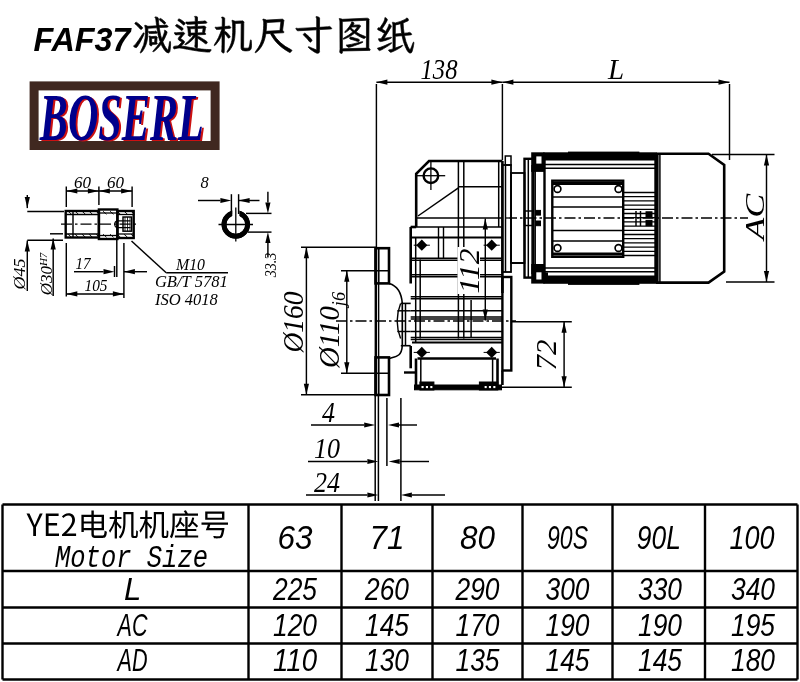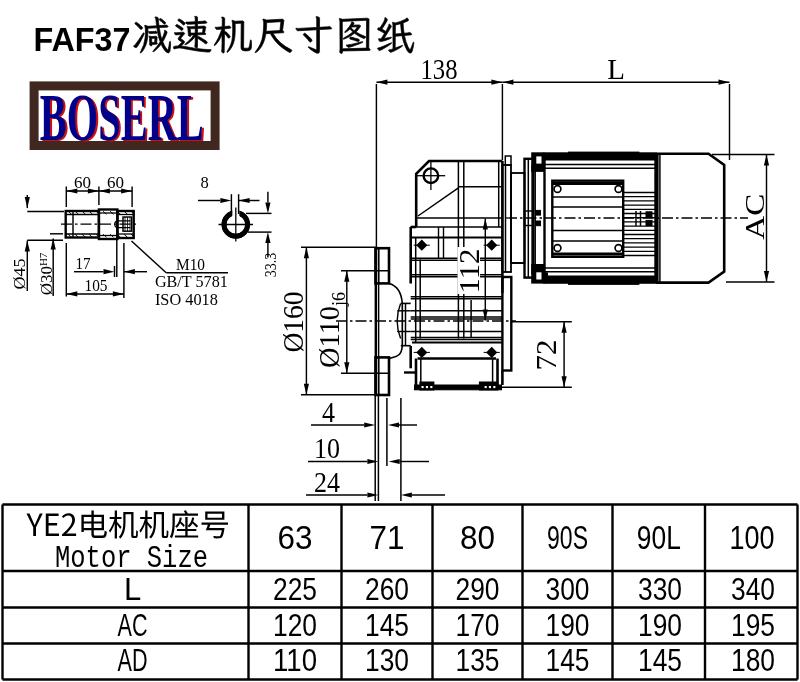--- a/index.html
+++ b/index.html
@@ -1,15 +1,15 @@
 <!DOCTYPE html>
 <html><head><meta charset="utf-8">
 <style>
 html,body{margin:0;padding:0;background:#fff;}
-#page{position:relative;width:800px;height:682px;background:#fff;overflow:hidden;}
+#page{position:relative;width:800px;height:682px;background:#fff;overflow:hidden;font-style:italic;}
 </style></head>
 <body>
 <div id="page">
 <svg width="800" height="682" viewBox="0 0 800 682" xmlns="http://www.w3.org/2000/svg">
 <path d="M170.1 41.2Q169.6 41.2 169.4 42.7Q169.0 46.1 168.5 48.0Q168.0 49.9 167.7 49.9Q167.5 49.9 166.0 47.9Q164.5 46.0 162.8 41.8Q164.1 39.7 165.6 36.3Q167.1 33.0 167.1 32.2Q167.1 31.4 165.4 30.5Q164.8 30.2 164.6 30.2Q164.4 30.2 164.4 30.5V30.6Q164.5 30.8 164.5 31.0V31.7Q164.5 32.1 163.8 34.2Q163.2 36.3 161.8 39.1Q160.5 35.9 159.6 29.4Q159.4 28.1 159.3 27.6L167.0 27.2Q168.1 27.1 168.1 26.6Q168.1 26.1 166.9 25.3Q166.5 25.0 166.2 25.0Q166.0 25.0 165.6 25.1Q165.2 25.2 164.9 25.3Q164.5 25.3 164.1 25.3L159.0 25.6Q158.6 23.0 158.3 18.2Q158.2 17.5 157.1 17.2Q155.9 16.9 155.4 16.9Q154.8 16.9 154.8 17.1Q154.8 17.3 155.1 17.6Q155.5 18.0 155.6 18.4Q155.8 18.8 155.9 19.9Q156.0 20.9 156.2 22.5Q156.4 24.2 156.6 25.8L147.9 26.3Q145.8 25.3 145.2 25.3Q144.6 25.3 144.6 25.6Q144.6 25.8 144.7 26.0L144.9 26.5Q145.4 27.6 145.4 30.3V33.1Q145.4 35.0 145.1 38.0Q144.5 44.6 140.6 51.8Q140.3 52.4 140.3 52.7Q140.3 53.1 140.5 53.1Q140.8 53.1 141.6 52.3Q142.5 51.4 143.5 49.8Q144.6 48.1 145.6 45.8Q146.6 43.4 147.2 40.2Q147.9 37.1 147.9 30.1V28.3L156.9 27.8Q157.5 31.8 158.2 35.2Q158.9 38.5 160.2 41.8Q157.5 46.3 153.4 50.6Q152.8 51.2 152.8 51.5Q152.8 51.8 153.1 51.8Q153.3 51.8 154.6 51.0Q155.8 50.1 157.6 48.3Q159.3 46.6 161.1 44.2Q162.6 47.4 163.8 49.2Q166.3 52.9 168.2 52.9Q168.9 52.9 169.4 52.3Q170.0 51.6 170.1 50.3Q170.6 46.6 170.6 43.9Q170.6 41.2 170.1 41.2ZM163.4 23.5Q164.0 24.2 164.4 24.2Q164.8 24.2 165.3 23.6Q165.7 23.0 165.7 22.8Q165.7 22.3 163.3 20.4Q160.9 18.4 160.4 18.4Q159.9 18.4 159.6 18.8Q159.3 19.3 159.3 19.6Q159.3 19.9 159.6 20.2Q161.6 21.6 163.4 23.5ZM149.6 31.6 148.7 31.5Q148.4 31.5 148.4 31.6Q148.4 31.8 148.7 32.4Q149.1 33.6 150.1 33.6L150.6 33.5L156.4 33.3Q157.2 33.2 157.2 32.7Q157.2 32.2 156.6 31.7Q156.0 31.1 155.7 31.1Q155.4 31.1 155.1 31.3Q154.8 31.4 154.3 31.4L150.4 31.6ZM155.4 36.3 151.7 36.6Q150.0 36.1 149.5 36.1Q149.0 36.1 149.0 36.3Q149.0 36.5 149.2 36.9Q149.4 37.3 149.5 38.3L149.7 42.8V43.2L149.6 44.6Q149.6 45.0 150.2 45.5Q150.9 45.9 151.3 45.9Q151.9 45.9 151.9 45.2V45.1L151.9 44.4L156.3 44.2Q156.7 44.1 157.0 44.0Q157.3 44.0 157.3 43.6Q157.3 43.3 156.7 42.3L157.1 38.1Q157.1 37.9 157.2 37.7Q157.3 37.6 157.3 37.3Q157.3 37.1 156.9 36.7Q156.4 36.3 155.9 36.3ZM154.9 38.2 154.6 42.5 151.8 42.6 151.6 38.4ZM142.6 27.8Q142.6 27.4 140.5 25.5Q138.4 23.5 137.4 22.9Q136.4 22.2 136.2 22.2Q135.9 22.2 135.4 22.6Q134.9 23.1 134.9 23.4Q134.9 23.7 135.1 23.9Q135.2 24.1 136.6 25.2Q138.0 26.4 139.3 28.0Q140.7 29.5 141.0 29.5Q141.3 29.5 141.6 29.2Q142.6 28.4 142.6 27.8ZM136.0 47.6H136.2Q136.6 47.6 137.0 47.1Q137.3 46.7 138.7 44.5Q140.2 42.2 142.2 38.2Q144.2 34.1 144.2 33.4Q144.2 32.7 143.9 32.7Q143.4 32.7 142.6 33.9Q138.5 40.4 135.4 44.4Q134.7 45.2 134.1 45.5Q133.5 45.8 133.5 46.1Q133.5 46.2 134.0 46.7Q134.5 47.3 136.0 47.6Z M208.4 52.1H208.9Q209.6 52.1 209.9 51.8Q210.3 51.6 210.9 50.5Q211.2 50.0 211.2 49.8Q211.2 49.5 210.6 49.5H210.3Q209.9 49.5 209.6 49.5Q209.2 49.5 208.7 49.5Q206.8 49.5 204.3 49.3Q201.7 49.1 198.9 48.7Q196.0 48.4 193.2 47.9Q190.3 47.5 187.9 47.0Q185.4 46.6 183.6 46.3Q182.4 46.0 181.2 45.9Q183.0 44.3 183.8 43.5Q184.5 42.7 184.5 41.9Q184.5 41.5 184.3 41.2Q184.2 40.9 183.4 40.4Q182.7 39.9 180.9 38.8Q180.7 38.6 180.7 38.5Q180.7 38.4 180.7 38.4Q181.4 37.5 182.2 36.6Q182.9 35.7 183.9 34.6Q184.1 34.4 184.3 34.1Q184.6 33.8 184.6 33.5Q184.6 33.0 184.0 32.6Q183.4 32.2 183.0 32.2Q182.9 32.2 182.8 32.2Q182.7 32.2 182.6 32.2L177.0 32.7Q176.8 32.7 176.6 32.7Q176.4 32.7 176.2 32.7Q175.5 32.7 174.9 32.6Q174.8 32.6 174.8 32.6Q174.7 32.6 174.7 32.6Q174.4 32.6 174.4 32.9L174.5 33.4Q174.7 33.9 175.1 34.4Q175.6 34.9 176.5 34.9Q176.7 34.9 177.0 34.9Q177.3 34.8 177.6 34.8L181.1 34.5Q180.4 35.2 179.9 35.9Q179.3 36.6 178.9 37.2Q178.2 38.2 178.2 38.9Q178.2 39.7 179.2 40.4Q180.6 41.1 181.6 41.8Q181.8 42.0 181.8 42.1Q181.8 42.2 181.7 42.3Q181.0 43.1 180.1 44.0Q179.2 44.9 178.0 45.9Q175.8 46.0 174.8 46.2Q173.8 46.5 173.6 46.7Q173.4 47.0 173.4 47.3L173.4 47.7Q173.5 48.1 173.7 48.5Q173.9 48.9 174.3 48.9Q174.5 48.9 174.7 48.8Q174.8 48.8 175.1 48.7Q176.3 48.4 177.3 48.2Q178.4 48.0 179.3 48.0Q180.4 48.0 181.4 48.2Q182.3 48.3 183.3 48.5Q185.0 48.9 187.6 49.3Q190.2 49.8 193.2 50.3Q196.2 50.8 199.1 51.2Q202.1 51.6 204.5 51.8Q207.0 52.1 208.4 52.1ZM195.2 28.6 195.2 33.0 190.6 33.1 190.2 28.8ZM203.1 28.2 202.5 32.7 197.5 32.9 197.5 28.4ZM181.8 30.5Q182.2 30.5 182.5 30.1Q182.8 29.7 183.0 29.3Q183.1 28.8 183.1 28.8Q183.1 28.6 183.0 28.4Q182.9 28.2 182.4 27.8Q181.9 27.3 180.7 26.6Q179.6 25.9 177.6 24.7Q177.1 24.4 176.8 24.4Q176.4 24.4 175.9 25.0Q175.6 25.4 175.6 25.8Q175.6 26.2 176.3 26.6Q177.4 27.3 178.5 28.1Q179.6 29.0 180.9 30.0Q181.2 30.2 181.4 30.4Q181.6 30.5 181.8 30.5ZM183.7 25.1Q183.9 25.1 184.3 24.8Q184.6 24.5 184.9 24.1Q185.2 23.7 185.2 23.4Q185.2 23.1 184.6 22.6Q184.1 22.0 183.3 21.4Q182.4 20.8 181.6 20.2Q180.7 19.7 180.0 19.3Q179.3 18.9 179.1 18.9Q178.6 18.9 178.2 19.4Q177.8 20.0 177.8 20.2Q177.8 20.5 178.5 20.9Q179.7 21.7 180.7 22.6Q181.8 23.5 182.9 24.6Q183.4 25.1 183.7 25.1ZM197.5 34.8 204.9 34.5Q205.2 34.4 205.5 34.4Q205.8 34.3 205.8 34.1Q205.8 33.9 205.6 33.5Q205.3 33.2 204.7 32.7L205.5 28.3Q205.6 28.1 205.8 27.9Q205.9 27.7 205.9 27.4Q205.9 27.1 205.3 26.6Q204.7 26.1 204.1 26.1H203.8L197.5 26.4V23.7L206.1 23.2Q206.4 23.2 206.6 23.0Q206.8 22.9 206.8 22.6Q206.8 22.2 206.4 21.8Q205.9 21.4 205.4 21.1Q204.9 20.8 204.6 20.8Q204.5 20.8 204.4 20.9Q204.0 21.0 203.6 21.1Q203.1 21.2 202.6 21.2L197.5 21.6V17.4Q197.5 16.9 196.9 16.6Q196.3 16.4 195.8 16.4Q195.2 16.3 195.1 16.3Q194.5 16.3 194.5 16.7Q194.5 16.8 194.8 17.1Q195.1 17.5 195.2 18.0Q195.2 18.4 195.2 18.8V21.7L188.3 22.1H187.8Q187.0 22.1 186.3 22.0Q186.2 21.9 186.0 21.9Q185.8 21.9 185.8 22.2Q185.8 22.3 185.8 22.4Q186.0 23.0 186.5 23.7Q187.0 24.3 188.0 24.3Q188.3 24.3 188.6 24.3Q189.0 24.3 189.4 24.3L195.2 23.9V26.5L190.0 26.8Q189.1 26.6 188.4 26.5Q187.8 26.4 187.5 26.4Q187.0 26.4 187.0 26.6Q187.0 26.9 187.4 27.5Q187.6 27.7 187.7 28.1Q187.8 28.6 187.9 29.0L188.3 33.2Q188.3 33.3 188.3 33.5Q188.4 33.6 188.4 33.8Q188.4 34.0 188.3 34.3Q188.3 34.5 188.3 34.8V35.0Q188.3 35.6 188.7 35.9Q189.1 36.2 189.5 36.3Q190.0 36.5 190.1 36.5Q190.5 36.5 190.7 36.2Q190.8 36.0 190.8 35.6V35.5L190.8 35.1L193.8 35.0Q192.0 37.5 189.9 39.7Q187.8 41.8 185.8 43.4Q184.8 44.1 184.8 44.6Q184.8 44.8 185.2 44.8Q185.7 44.8 186.7 44.2Q187.7 43.7 189.0 42.7Q190.2 41.8 191.5 40.7Q192.7 39.6 193.7 38.4Q194.7 37.3 195.2 36.4L195.2 37.1Q195.2 37.8 195.2 38.3Q195.2 39.2 195.2 40.2Q195.2 41.2 195.2 41.9L195.1 42.6Q195.1 43.3 195.1 44.2Q195.0 45.0 194.8 45.9Q194.8 46.0 194.8 46.1Q194.8 46.2 194.8 46.3Q194.8 46.7 195.2 47.2Q195.6 47.6 196.1 47.8Q196.6 48.0 196.8 48.0Q197.2 48.0 197.3 47.7Q197.5 47.4 197.5 46.8V38.2Q199.5 39.5 201.4 40.8Q203.2 42.0 205.1 43.5Q205.7 43.9 206.0 43.9Q206.3 43.9 206.6 43.6Q206.9 43.3 207.1 42.9Q207.3 42.5 207.3 42.3Q207.3 41.8 206.4 41.2Q205.2 40.3 203.8 39.5Q202.5 38.6 201.3 37.9Q200.1 37.2 199.3 36.8Q198.5 36.4 198.3 36.4Q197.9 36.4 197.5 37.1Z M241.2 23.2 241.0 47.2Q241.0 49.0 241.7 49.8Q242.5 50.6 243.7 50.7Q244.9 50.9 246.1 50.9Q248.0 50.9 249.1 50.6Q250.2 50.3 250.7 49.6Q251.2 48.8 251.4 47.5Q251.5 46.1 251.5 44.0Q251.5 43.9 251.5 43.2Q251.5 42.6 251.4 41.7Q251.4 40.9 251.2 40.3Q251.1 39.7 250.9 39.7Q250.4 39.7 250.2 41.3Q250.0 43.2 249.7 44.5Q249.4 45.9 249.1 47.1Q248.9 47.7 248.4 48.0Q247.8 48.2 246.0 48.2Q244.5 48.2 244.0 48.0Q243.6 47.8 243.6 46.9L243.8 23.3Q243.8 23.0 243.9 22.8Q244.0 22.6 244.0 22.3Q244.0 21.8 243.4 21.3Q242.8 20.8 242.2 20.8Q242.1 20.8 242.0 20.8Q241.9 20.9 241.7 20.9L235.1 21.3Q232.7 20.3 232.2 20.3Q231.9 20.3 231.9 20.6Q231.9 20.7 232.0 20.8Q232.0 21.0 232.1 21.2Q232.3 21.8 232.4 22.7Q232.6 23.5 232.6 25.1Q232.7 26.6 232.7 29.2Q232.7 32.5 232.5 35.2Q232.4 38.0 231.9 40.4Q231.4 42.9 230.3 45.5Q229.3 48.0 227.4 50.9Q226.9 51.8 226.9 52.1Q226.9 52.4 227.1 52.4Q227.3 52.4 228.1 51.8Q228.9 51.1 230.0 49.8Q231.0 48.4 232.1 46.4Q233.2 44.4 234.0 41.5Q234.8 38.7 235.0 35.1Q235.2 32.9 235.2 30.6Q235.2 28.4 235.2 26.3V23.5ZM224.6 28.8 230.0 28.3Q230.3 28.2 230.6 28.1Q230.8 28.0 230.8 27.7Q230.8 27.3 230.5 26.9Q230.1 26.5 229.7 26.2Q229.2 26.0 228.9 26.0Q228.7 26.0 228.6 26.0Q227.9 26.2 227.1 26.3L224.6 26.5L224.7 18.6Q224.7 18.2 224.5 17.9Q224.3 17.6 223.4 17.3Q223.0 17.2 222.6 17.1Q222.3 17.0 222.1 17.0Q221.6 17.0 221.6 17.3Q221.6 17.5 221.7 17.8Q222.3 18.6 222.3 19.5L222.2 26.8L217.6 27.2Q217.5 27.3 217.3 27.3Q217.2 27.3 217.0 27.3Q216.3 27.3 215.7 27.1Q215.6 27.1 215.6 27.1Q215.5 27.1 215.5 27.1Q215.2 27.1 215.2 27.3L215.3 27.8Q215.5 28.4 216.0 28.9Q216.4 29.5 217.2 29.5Q217.5 29.5 217.8 29.4Q218.1 29.4 218.5 29.4L221.9 29.0Q220.3 33.6 218.5 37.5Q216.6 41.5 214.6 44.3Q214.2 45.0 214.2 45.3Q214.2 45.6 214.4 45.6Q214.8 45.6 215.5 44.9Q216.2 44.2 217.2 42.9Q218.2 41.7 219.2 40.2Q220.2 38.7 220.9 37.1Q221.7 35.6 222.1 34.2L222.1 35.0Q222.0 35.7 222.0 36.3Q222.0 38.1 222.0 40.1Q222.0 42.2 222.0 44.1Q221.9 45.9 221.9 47.2V48.3Q221.9 48.9 221.8 49.6Q221.8 50.3 221.6 50.9Q221.6 51.0 221.6 51.3Q221.6 52.1 222.3 52.6Q223.1 53.0 223.6 53.0Q224.2 53.0 224.2 52.0L224.5 33.3Q225.2 34.1 226.2 35.3Q227.2 36.6 227.8 37.6Q228.2 38.1 228.6 38.1Q229.0 38.1 229.6 37.7Q230.2 37.2 230.2 36.8Q230.2 36.5 229.6 35.7Q229.0 34.8 228.2 33.9Q227.3 33.0 226.6 32.3Q225.8 31.6 225.5 31.6Q225.1 31.6 224.5 32.1Z M280.9 21.7 279.9 30.5 266.1 31.3Q266.4 29.0 266.5 26.8Q266.7 24.6 266.7 22.6ZM273.0 33.3 282.5 32.8Q283.1 32.8 283.5 32.7Q283.9 32.6 283.9 32.2Q283.9 31.9 283.6 31.4Q283.3 31.0 282.6 30.2L283.7 21.7Q283.7 21.5 283.9 21.3Q284.0 21.0 284.0 20.7Q284.0 20.3 283.4 19.7Q282.7 19.1 282.0 19.1Q282.0 19.1 281.8 19.1Q281.7 19.2 281.6 19.2L266.6 20.1Q264.0 19.1 263.2 19.1Q262.8 19.1 262.8 19.4Q262.8 19.7 263.0 20.1Q263.3 20.5 263.5 21.4Q263.7 22.2 263.7 23.0Q263.7 25.5 263.5 28.7Q263.3 31.8 262.8 35.2Q262.2 39.9 260.3 44.1Q258.3 48.2 255.8 51.2Q255.1 52.1 255.1 52.5Q255.1 52.7 255.3 52.7Q255.7 52.7 256.6 52.1Q257.5 51.4 258.8 50.1Q260.0 48.7 261.4 46.7Q262.7 44.6 263.8 41.8Q264.9 38.9 265.6 35.3Q265.7 34.9 265.7 34.5Q265.8 34.1 265.8 33.7L270.3 33.5Q272.6 37.8 275.4 41.2Q278.2 44.5 281.6 47.2Q285.1 49.9 289.6 52.5Q289.8 52.6 289.9 52.6Q290.2 52.6 290.7 52.1Q291.2 51.6 291.5 51.1Q291.9 50.6 291.9 50.4Q291.9 50.1 291.3 49.8Q284.8 46.7 280.4 42.6Q276.0 38.6 273.0 33.3Z M311.4 41.4Q312.0 40.9 312.0 40.3Q312.0 40.0 311.3 39.1Q310.5 38.2 309.4 37.1Q308.3 36.0 307.2 35.0Q306.1 34.1 305.5 33.5Q305.4 33.4 305.2 33.3Q305.0 33.2 304.7 33.2Q304.3 33.2 303.8 33.7Q303.3 34.2 303.3 34.6Q303.3 35.0 303.7 35.2Q305.0 36.5 306.5 38.1Q308.0 39.8 309.4 41.6Q309.8 42.2 310.2 42.2Q310.7 42.2 311.4 41.4ZM316.7 29.8V49.9Q315.0 49.3 313.0 48.5Q311.1 47.7 309.4 46.9Q309.2 46.8 309.0 46.7Q308.8 46.7 308.6 46.7Q308.2 46.7 308.2 47.0Q308.2 47.3 309.0 48.1Q309.8 48.8 311.0 49.7Q312.2 50.6 313.5 51.4Q314.8 52.3 315.9 52.8Q317.0 53.3 317.6 53.3Q318.2 53.3 318.8 52.9Q319.3 52.4 319.4 52.0Q319.6 51.6 319.6 51.2Q319.6 50.8 319.5 50.4Q319.5 50.0 319.5 49.5L319.5 29.6L330.7 29.0Q331.1 29.0 331.4 28.9Q331.7 28.8 331.7 28.5Q331.7 28.2 331.2 27.7Q330.8 27.2 330.2 26.8Q329.7 26.4 329.3 26.4Q329.1 26.4 329.0 26.5Q328.6 26.6 328.1 26.7Q327.7 26.8 327.3 26.8L319.5 27.3L319.6 18.2Q319.6 17.6 318.9 17.3Q318.2 16.9 317.4 16.7Q316.7 16.5 316.4 16.5Q316.0 16.5 316.0 16.8Q316.0 17.0 316.1 17.3Q316.7 18.2 316.7 19.3V27.4L298.6 28.4Q298.5 28.4 298.3 28.4Q298.1 28.4 297.9 28.4Q297.1 28.4 296.4 28.2Q296.1 28.2 296.1 28.2Q295.8 28.2 295.8 28.4Q295.8 28.6 296.3 29.4Q296.7 30.1 297.1 30.5Q297.6 30.8 298.4 30.8Q298.6 30.8 298.8 30.8Q299.1 30.8 299.5 30.7Z M368.8 47.9 369.0 20.5Q369.0 20.3 369.1 20.1Q369.2 19.9 369.2 19.6Q369.2 19.2 368.6 18.7Q368.0 18.2 367.1 18.2H366.7L342.5 19.3Q340.2 18.5 339.7 18.5Q339.1 18.5 339.1 18.8Q339.1 18.9 339.2 19.1Q339.3 19.2 339.4 19.4Q339.9 20.4 339.9 21.9L340.0 48.4Q340.0 50.0 339.8 50.7Q339.7 51.4 339.7 51.9Q339.7 52.3 340.3 52.9Q340.8 53.4 341.7 53.4Q342.4 53.4 342.4 52.4V51.0L368.8 50.4Q369.4 50.4 369.8 50.4Q370.2 50.3 370.2 49.8Q370.2 49.4 368.8 47.9ZM366.5 20.3 366.4 48.1 342.4 48.8 342.3 21.4ZM358.3 41.6Q358.7 41.6 359.0 41.3Q359.2 41.0 359.3 40.5Q359.4 40.1 359.4 40.0Q359.4 39.5 358.6 39.2Q357.9 39.0 356.6 38.6Q355.4 38.2 354.2 37.9Q353.0 37.5 352.0 37.3Q351.0 37.0 350.7 37.0Q350.2 37.0 349.9 37.6Q349.7 38.2 349.7 38.4Q349.7 38.7 349.9 38.9Q350.1 39.1 350.6 39.2Q352.3 39.7 354.1 40.2Q355.9 40.8 357.4 41.4Q357.7 41.5 357.9 41.6Q358.1 41.6 358.3 41.6ZM346.9 44.8H346.8Q346.4 44.8 346.4 45.2Q346.4 45.4 346.7 46.0Q347.1 46.5 347.6 47.0Q348.1 47.4 348.8 47.4Q349.1 47.4 350.3 47.1Q351.4 46.7 352.9 46.2Q354.5 45.7 356.1 45.1Q357.8 44.4 359.3 43.9Q360.8 43.3 361.9 42.8Q362.9 42.4 362.9 41.9Q362.9 41.6 362.3 41.6Q361.9 41.6 361.5 41.8Q359.4 42.3 357.3 42.9Q355.1 43.5 353.2 43.9Q351.3 44.4 349.8 44.6Q348.3 44.9 347.5 44.9Q347.3 44.9 347.2 44.9Q347.1 44.9 346.9 44.8ZM353.0 25.2Q354.0 23.9 354.0 23.3Q354.0 22.5 352.6 22.0Q352.1 21.8 351.8 21.8Q351.5 21.8 351.5 22.2Q351.5 23.5 349.7 26.1Q348.4 28.0 347.0 29.4Q345.7 30.9 345.2 31.3Q344.7 31.8 344.7 32.2Q344.7 32.6 345.1 32.6Q345.5 32.6 346.9 31.6Q348.3 30.7 349.8 29.1Q351.4 30.8 352.8 32.0Q349.6 34.9 343.9 37.9Q343.0 38.4 343.0 38.8Q343.0 39.2 343.4 39.2Q343.8 39.2 345.0 38.8Q349.9 37.0 354.5 33.3Q356.9 35.2 360.1 36.8Q363.2 38.4 363.8 38.4Q364.3 38.4 365.1 37.9Q365.8 37.4 365.8 37.0Q365.8 36.7 365.3 36.5Q359.6 34.5 356.1 32.0Q358.7 29.4 360.0 27.0Q360.1 26.9 360.3 26.7Q360.6 26.5 360.6 26.2Q360.6 25.9 360.4 25.6Q360.0 24.9 358.6 24.9H358.3ZM351.6 27.1 357.4 26.8Q356.4 28.6 354.3 30.7Q352.3 29.1 351.1 27.8Z M401.6 33.4 395.3 34.0 395.4 25.0Q398.2 24.4 400.6 23.7Q401.0 29.0 401.6 33.4ZM403.1 22.9Q405.7 21.9 407.1 21.3Q408.5 20.7 408.5 20.3Q408.5 19.4 407.8 18.6Q407.2 17.8 406.9 17.8Q406.7 17.8 406.4 18.3Q406.2 18.8 405.2 19.4Q400.7 21.6 395.2 23.0Q393.3 22.2 392.8 22.2Q392.4 22.2 392.4 22.5Q392.4 22.7 392.6 23.5Q392.9 24.2 392.9 25.3L393.0 48.9L391.3 49.4Q390.1 49.7 389.3 49.8Q388.5 49.9 388.5 50.1Q388.5 50.4 388.9 50.9Q389.3 51.4 389.8 51.8Q390.3 52.3 390.7 52.3Q391.0 52.3 392.0 51.9Q395.7 50.5 399.2 48.3Q402.7 46.2 402.7 45.6Q402.7 45.3 402.4 45.3Q402.0 45.3 400.5 46.1Q398.9 46.8 395.2 48.0L395.3 36.3L402.0 35.7Q403.1 41.6 405.3 46.7Q407.4 51.8 409.0 52.7Q409.8 53.1 410.4 53.1Q411.6 53.1 412.1 51.5Q413.1 48.1 413.5 45.7Q413.9 43.3 413.9 42.7Q413.9 42.1 413.5 42.1Q413.2 42.1 412.8 43.3Q411.6 46.9 410.9 48.3Q410.2 49.6 410.1 49.6Q409.9 49.6 409.3 48.9Q408.7 48.1 407.9 46.5Q405.8 42.3 404.4 35.4L410.8 34.9Q411.7 34.8 411.7 34.4Q411.7 33.7 410.8 33.1Q409.9 32.4 409.6 32.4Q409.2 32.4 408.7 32.6Q408.1 32.8 407.4 32.9L404.1 33.2Q403.3 28.6 403.1 22.9ZM384.0 45.9 380.0 47.5Q378.8 47.9 378.2 47.9L377.8 48.0Q377.5 48.0 377.5 48.2Q377.5 48.5 377.9 49.1Q378.2 49.7 378.8 50.2Q379.3 50.7 379.5 50.6Q380.5 50.6 386.2 47.1Q391.9 43.7 391.8 42.8Q391.8 42.7 391.5 42.7Q391.1 42.7 389.2 43.6Q387.3 44.6 384.0 45.9ZM386.4 37.9Q385.1 38.1 384.1 38.3Q387.7 32.9 391.3 26.7Q391.4 26.5 391.4 26.2Q391.3 25.3 389.8 24.4Q389.3 24.1 389.1 24.1Q388.9 24.1 388.8 24.7Q388.8 25.3 388.7 25.6Q388.4 26.8 385.8 31.4Q384.6 30.6 382.9 29.6L381.9 29.1Q384.6 25.2 385.8 23.0Q387.2 20.7 387.4 19.7Q387.4 18.8 385.9 17.9Q385.3 17.5 385.1 17.5Q384.8 17.5 384.8 18.0V18.4Q384.8 19.3 384.1 21.1Q383.3 23.0 379.9 28.0Q379.8 28.0 379.6 27.9Q378.8 27.6 378.4 27.7Q378.1 27.8 377.8 28.4Q377.5 29.0 377.6 29.3Q377.7 29.7 378.3 30.0Q381.4 31.3 384.5 33.4L384.1 34.0Q382.7 36.3 381.1 38.7Q380.3 38.8 379.5 38.7L378.9 38.6Q378.5 38.6 378.5 39.0Q378.5 39.1 378.7 39.7Q378.9 40.4 379.6 41.3Q379.9 41.6 380.3 41.6Q380.8 41.6 383.5 41.0Q386.1 40.3 388.9 39.2Q391.6 38.2 391.7 37.6Q391.7 37.3 391.1 37.3Q390.6 37.2 389.5 37.4Q388.5 37.6 386.4 37.9Z" fill="#000" stroke="#000" stroke-width="0.7"></path>
 <text x="33.5" y="50.8" font-family="Liberation Sans" font-weight="bold" font-size="33" text-anchor="start" textLength="97" lengthAdjust="spacingAndGlyphs" fill="#000" stroke="none">FAF37</text>
 <rect x="34.1" y="85.9" width="181" height="59.6" fill="#fff" stroke="#402820" stroke-width="9"></rect>
 <text x="41.7" y="141" font-family="Liberation Serif" font-weight="bold" font-size="68" text-anchor="start" textLength="164" lengthAdjust="spacingAndGlyphs" fill="#cc1111" stroke="none">BOSERL</text>
 <text x="39.8" y="139.8" font-family="Liberation Serif" font-weight="bold" font-size="68" text-anchor="start" textLength="164" lengthAdjust="spacingAndGlyphs" fill="#00008b" stroke="none">BOSERL</text>
 <g stroke="#000" fill="none" stroke-linecap="butt">

